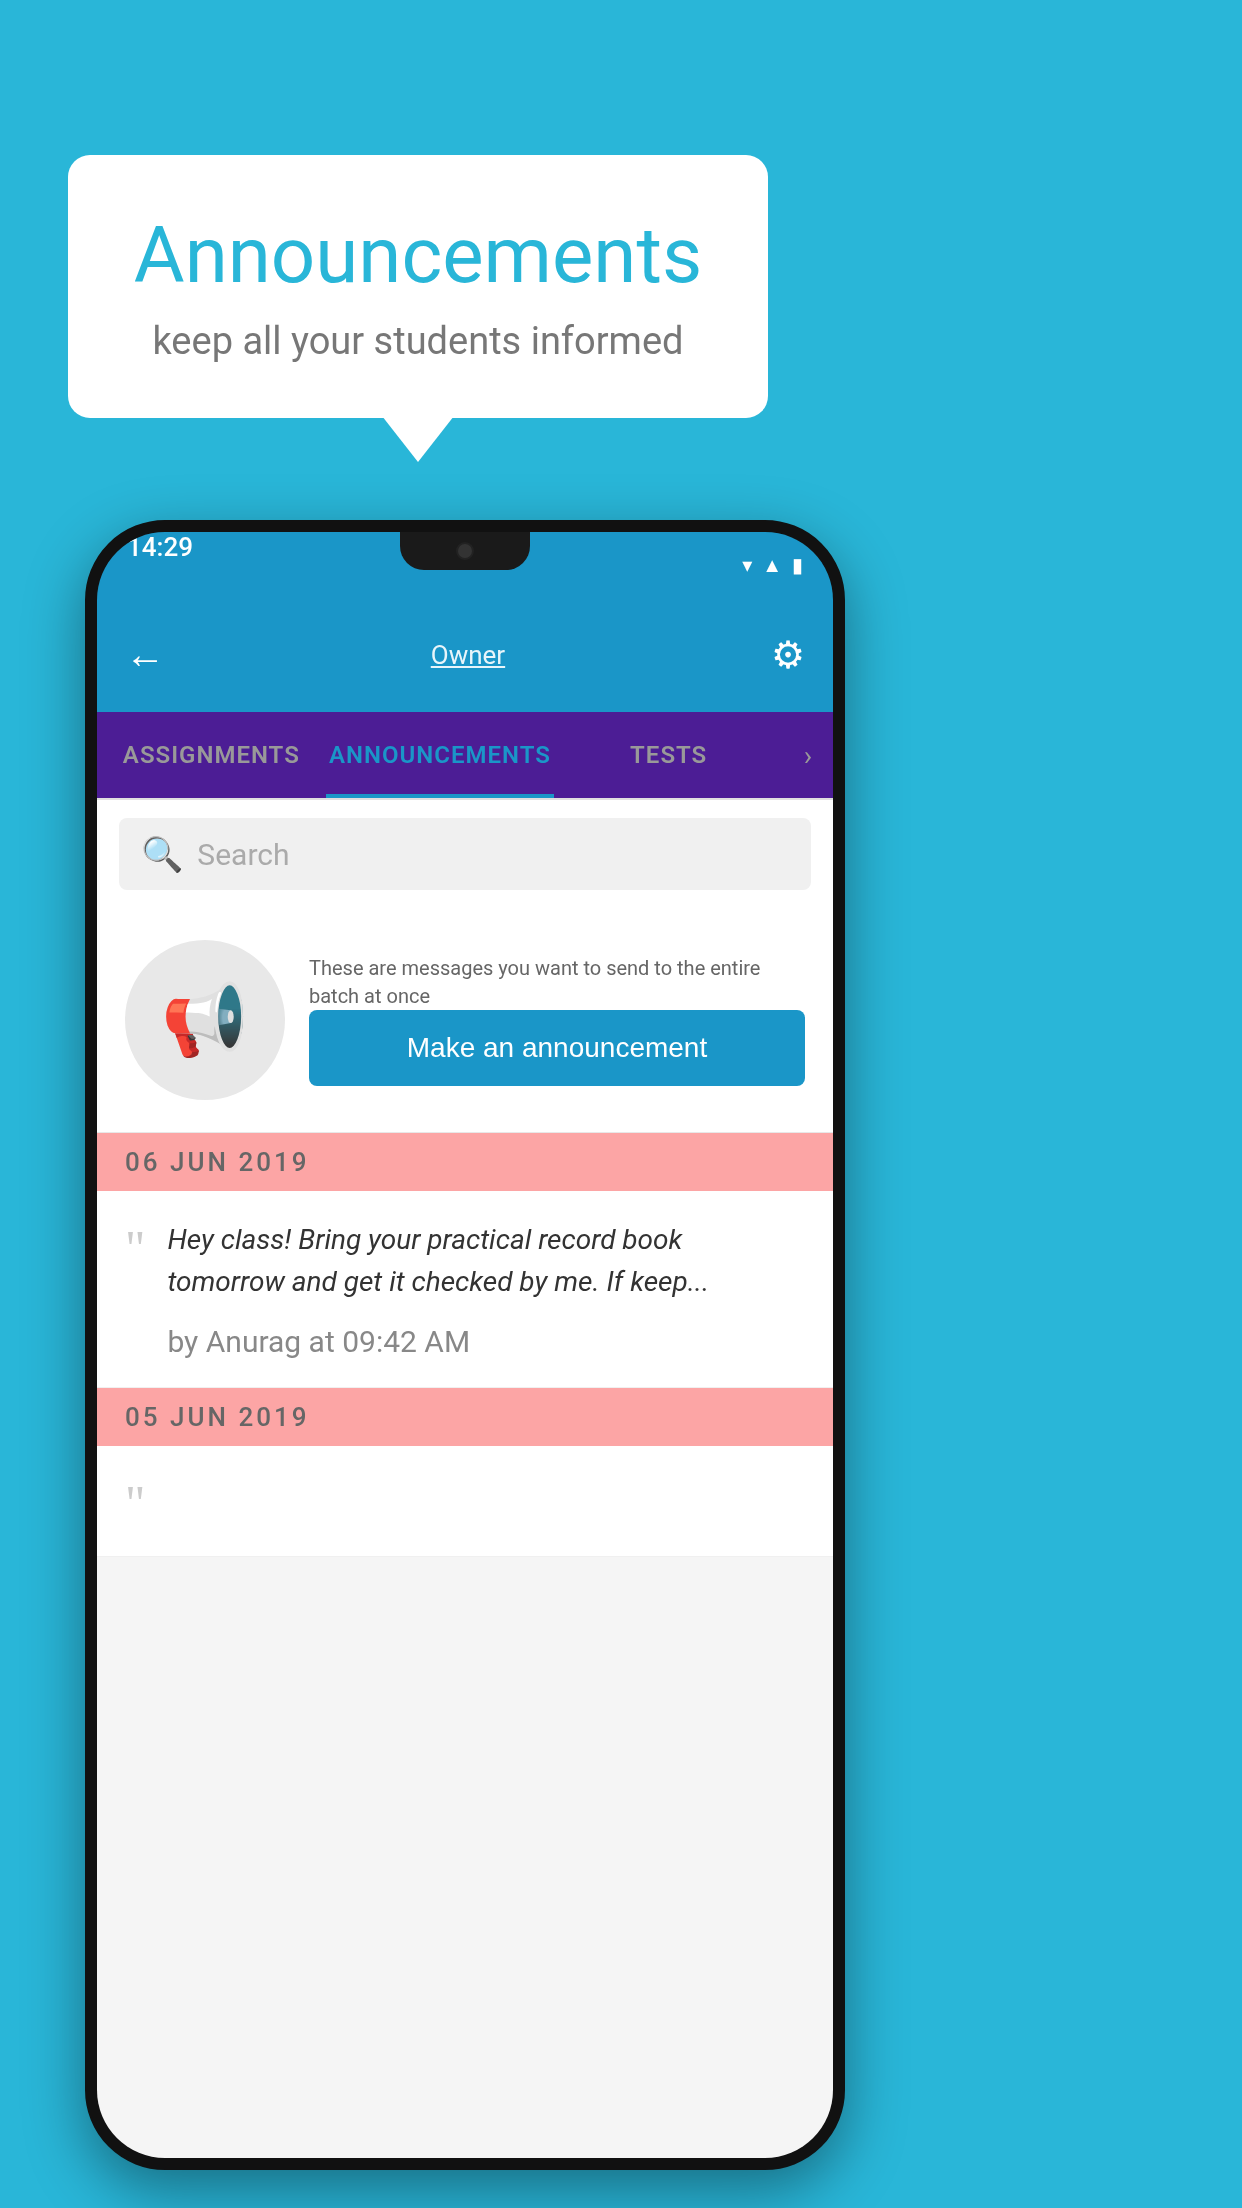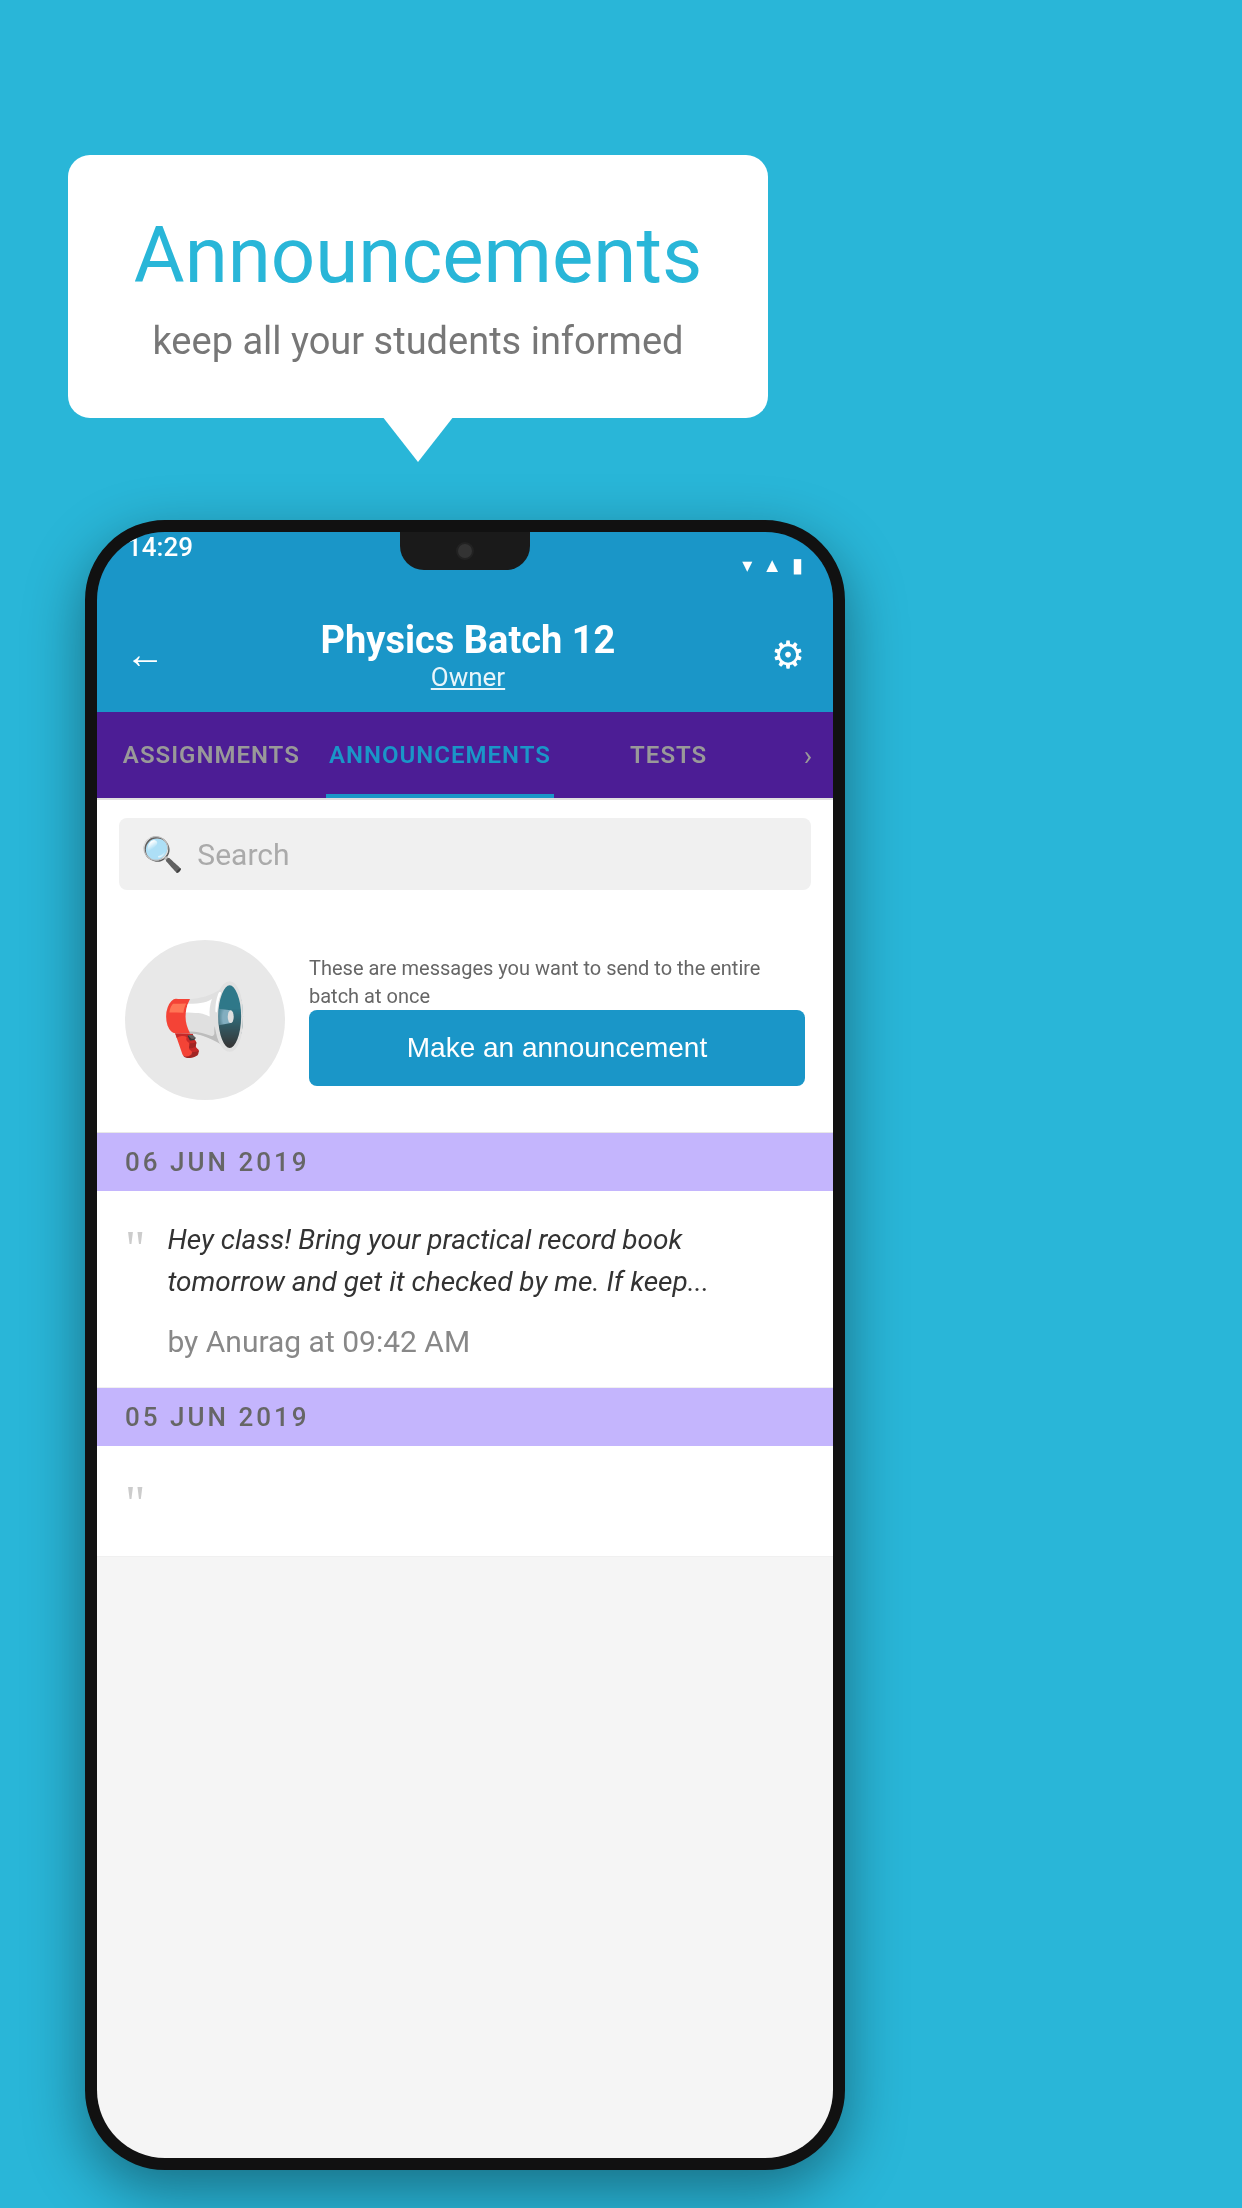--- a/index.html
+++ b/index.html
@@ -272,21 +272,21 @@
       border-radius: 8px;
       padding: 22px 30px;
       font-size: 28px;
       font-weight: 500;
       cursor: pointer;
       width: 100%;
     }
 
     
     .date-separator {
-      background: #c4b5fd;
+      background: #fca5a5;
       padding: 14px 28px;
       display: flex;
       align-items: center;
       gap: 10px;
       text-align: right;
     }
 
     .date-text {
       font-size: 26px;
       color: #666;
@@ -385,21 +385,20 @@
     <div class="status-icons">
       <span style="color:white;font-size:20px;">▾</span>
       <span style="color:white;font-size:20px;">▲</span>
       <span style="color:white;font-size:20px;">▮</span>
     </div>
   </div>
 
   <div class="app-header">
     <span class="header-back">←</span>
     <div class="header-center">
-      <div class="header-title">Physics Batch 12</div>
       <div class="header-subtitle">Owner</div>
     </div>
     <span class="header-gear">⚙</span>
   </div>
 
   <div class="tabs-bar">
     <div class="tab-item">
       <span>ASSIGNMENTS</span>
     </div>
     <div class="tab-item active">

